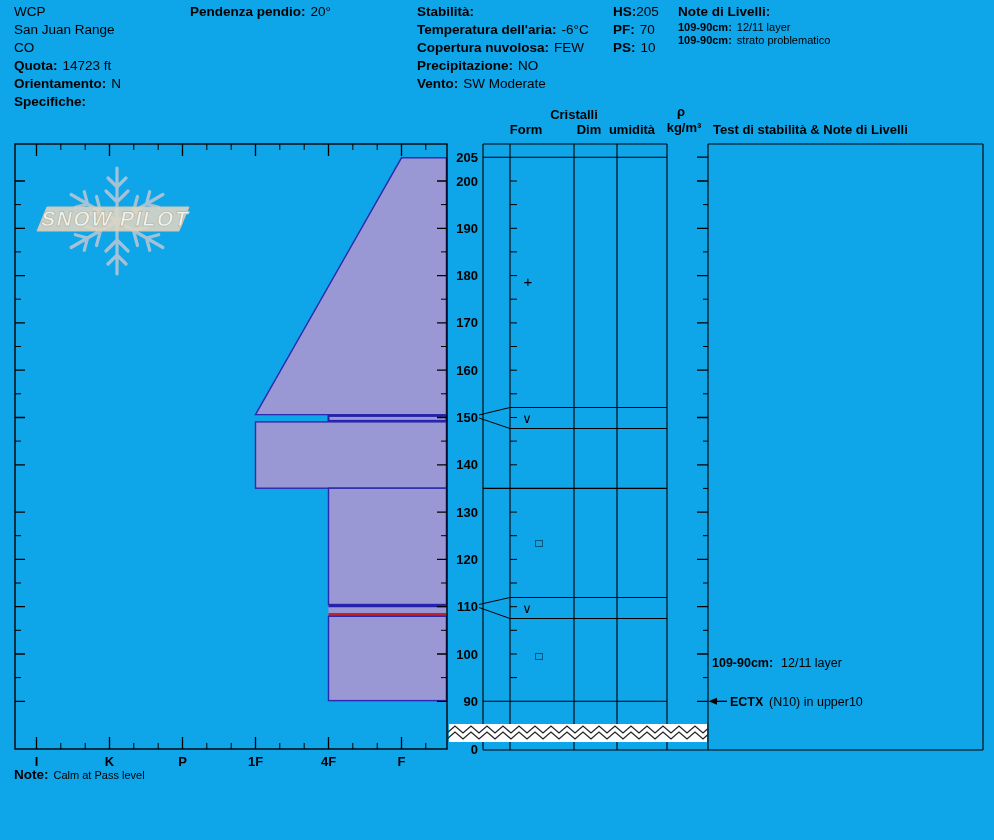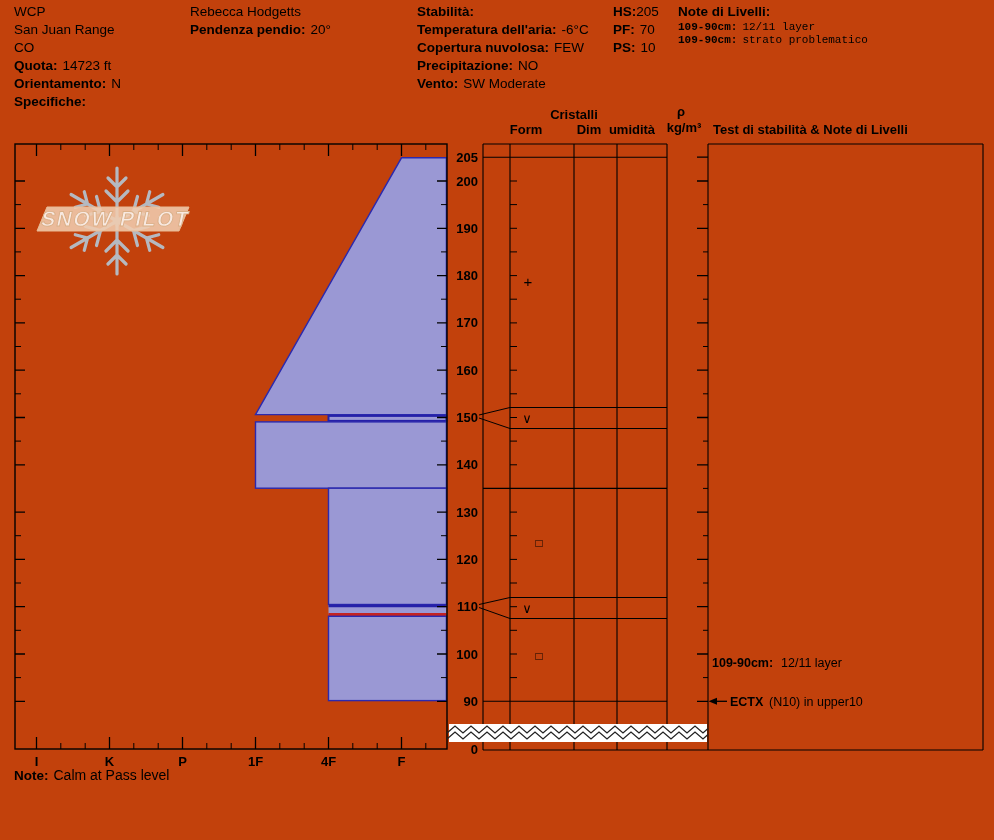--- a/index.html
+++ b/index.html
@@ -1,23 +1,23 @@
 <!DOCTYPE html>
 <html><head>
 <meta charset="utf-8">
 <style>
   html,body{margin:0;padding:0;background:#ffffff;}
-  #page{position:relative;width:994px;height:840px;background:#c2410c;overflow:hidden;
+  #page{position:relative;width:994px;height:840px;background:#0ea5e9;overflow:hidden;
         font-family:"Liberation Sans", sans-serif;color:#000;}
   .hcol{position:absolute;top:3px;font-size:13.5px;line-height:18px;white-space:nowrap;}
   .hcol div{height:18px;}
   b{font-weight:bold;}
   .v{margin-left:5px;}
   .notes-small{font-size:11px;line-height:13px;}
-  .notes-small div{height:13px;font-family:Liberation Mono, monospace;}
+  .notes-small div{height:13px;}
   #footer-note{position:absolute;left:14px;top:767px;font-size:13.5px;white-space:nowrap;}
   svg text{font-family:"Liberation Sans", sans-serif;}
   .axis-label{font-weight:bold;font-size:13px;}
   .col-header{font-weight:bold;font-size:13px;}
   .panel-bold{font-weight:bold;font-size:12.5px;}
   .panel-reg{font-size:12.5px;}
 </style>
 </head>
 <body>
 
@@ -26,21 +26,20 @@
   <div class="hcol" style="left:14px">
     <div>WCP</div>
     <div>San Juan Range</div>
     <div>CO</div>
     <div><b>Quota:</b><span class="v">14723 ft</span></div>
     <div><b>Orientamento:</b><span class="v">N</span></div>
     <div><b>Specifiche:</b></div>
   </div>
 
   <div class="hcol" style="left:190px">
-    <div>Rebecca Hodgetts</div>
     <div><b>Pendenza pendio:</b><span class="v">20°</span></div>
   </div>
 
   <div class="hcol" style="left:417px">
     <div><b>Stabilità:</b></div>
     <div><b>Temperatura dell'aria:</b><span class="v">-6°C</span></div>
     <div><b>Copertura nuvolosa:</b><span class="v">FEW</span></div>
     <div><b>Precipitazione:</b><span class="v">NO</span></div>
     <div><b>Vento:</b><span class="v">SW Moderate</span></div>
   </div>
@@ -184,16 +183,16 @@
       <g>
         <line x1="713" y1="701.3" x2="727" y2="701.3" stroke="#000" stroke-width="1.3"></line>
         <polygon points="708.5,701.3 717,697.8 717,704.8" fill="#000"></polygon>
       </g>
       <text class="panel-bold" x="730" y="705.5">ECTX</text>
       <text class="panel-reg" x="769" y="705.5">(N10) in upper10</text>
     </g>
   </svg>
 
   <div id="footer-note">
-    <b>Note:</b><span class="v" style="font-size:14px">Calm at Pass level</span>
+    <b>Note:</b><span class="v" style="font-size:11px">Calm at Pass level</span>
   </div>
 
 </div>
 
 </body></html>

